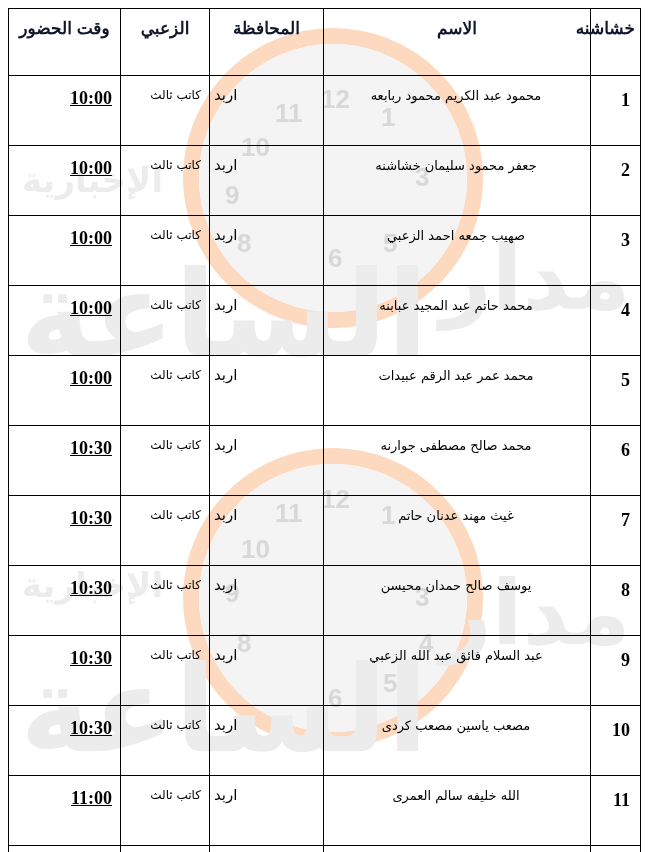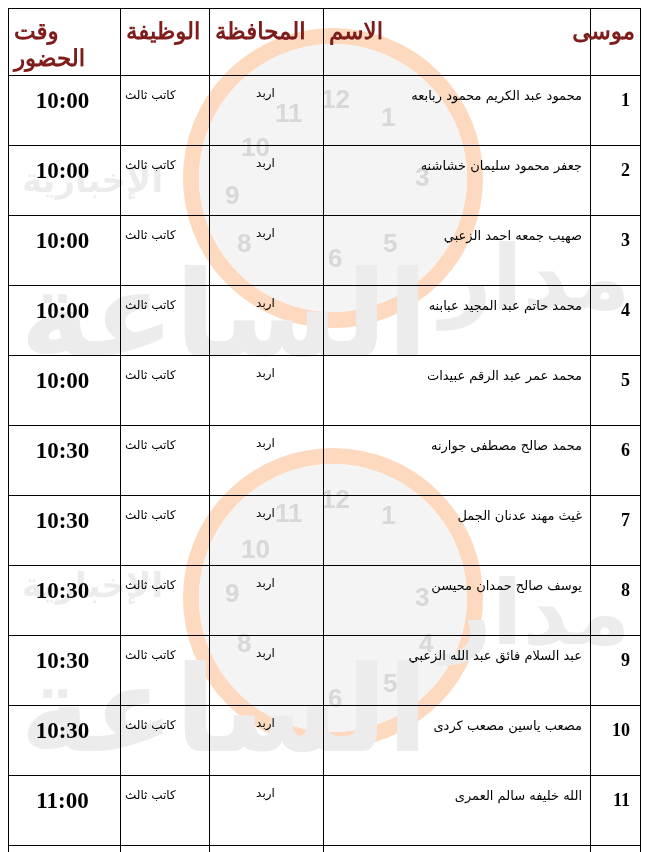--- a/index.html
+++ b/index.html
@@ -5,27 +5,27 @@
   html, body { margin: 0; padding: 0; background: #ffffff; }
   body { width: 648px; height: 852px; position: relative; overflow: hidden; font-family: "DejaVu Sans", sans-serif; }
   .wm { position: absolute; pointer-events: none; z-index: 0; }
   .wm-clock { width: 300px; height: 300px; border-radius: 50%; }
   .wm-ring { position: absolute; inset: 0; border-radius: 50%; border: 16px solid #fcd9bf; box-sizing: border-box; }
   .wm-face { position: absolute; inset: 16px; border-radius: 50%; background: #f4f4f4; }
   .wm-num { position: absolute; font-family: "Liberation Sans", sans-serif; font-weight: bold; font-size: 26px; color: #d8d8d8; }
   .wm-text { position: absolute; font-family: "DejaVu Sans", sans-serif; font-weight: bold; color: #ececec; white-space: nowrap; direction: rtl; }
   table.grid { position: absolute; left: 8px; top: 8px; width: 632px; border-collapse: collapse; z-index: 1; direction: rtl; table-layout: fixed; }
   table.grid td, table.grid th { border: 1.3px solid #000; vertical-align: top; padding: 0; }
-  table.grid th { height: 57px; font-family: "Liberation Sans", sans-serif; font-weight: bold; font-size: 23px; text-align: left; padding: 9px 5px 0 5px; color: #7f1d1d; }
+  table.grid th { height: 57px; font-family: "Liberation Sans", sans-serif; font-weight: bold; font-size: 17px; text-align: center; padding: 9px 5px 0 5px; color: #0f172a; }
   table.grid td { height: 55px; }
   .c-num { font-family: "Liberation Serif", serif; font-weight: bold; font-size: 18px; text-align: right; padding: 14px 10px 0 6px !important; }
-  .c-name { font-family: "DejaVu Sans", sans-serif; font-size: 13px; text-align: right; padding: 12px 8px 0 6px !important; }
-  .c-gov { font-family: "DejaVu Sans", sans-serif; font-size: 12px; text-align: center; padding: 10px 6px 0 4px !important; }
-  .c-job { font-family: "DejaVu Sans", sans-serif; font-size: 12px; text-align: left; padding: 12px 8px 0 4px !important; }
-  .c-time { font-family: "Liberation Serif", serif; font-weight: bold; font-size: 23px; text-align: center; padding: 12px 8px 0 4px !important; direction: ltr; }
+  .c-name { font-family: "DejaVu Sans", sans-serif; font-size: 13px; text-align: center; padding: 12px 8px 0 6px !important; }
+  .c-gov { font-family: "DejaVu Sans", sans-serif; font-size: 15px; text-align: left; padding: 10px 6px 0 4px !important; }
+  .c-job { font-family: "DejaVu Sans", sans-serif; font-size: 12px; text-align: right; padding: 12px 8px 0 4px !important; }
+  .c-time { font-family: "Liberation Serif", serif; font-weight: bold; font-size: 18px; text-align: right; padding: 12px 8px 0 4px !important; direction: ltr; text-decoration: underline; }
 </style>
 </head>
 <body>
 
 <div class="wm wm-clock" style="left:183px; top:28px;">
   <div class="wm-ring"></div>
   <div class="wm-face"></div>
   <span class="wm-num" style="left:138px; top:56px;">12</span>
   <span class="wm-num" style="left:198px; top:74px;">1</span>
   <span class="wm-num" style="left:232px; top:134px;">3</span>
@@ -62,24 +62,24 @@
 <table class="grid">
   <colgroup>
     <col style="width:50px">
     <col style="width:267px">
     <col style="width:114px">
     <col style="width:89px">
     <col style="width:112px">
   </colgroup>
   <thead>
     <tr>
-      <th>موسى</th>
+      <th>خشاشنه</th>
       <th>الاسم</th>
       <th>المحافظة</th>
-      <th>الوظيفة</th>
+      <th>الزعبي</th>
       <th>وقت الحضور</th>
     </tr>
   </thead>
   <tbody>
     <tr>
       <td class="c-num">1</td>
       <td class="c-name">محمود عبد الكريم محمود ربابعه</td>
       <td class="c-gov">اربد</td>
       <td class="c-job">كاتب ثالث</td>
       <td class="c-time">10:00</td>
@@ -114,21 +114,21 @@
     </tr>
     <tr>
       <td class="c-num">6</td>
       <td class="c-name">محمد صالح مصطفى جوارنه</td>
       <td class="c-gov">اربد</td>
       <td class="c-job">كاتب ثالث</td>
       <td class="c-time">10:30</td>
     </tr>
     <tr>
       <td class="c-num">7</td>
-      <td class="c-name">غيث مهند عدنان الجمل</td>
+      <td class="c-name">غيث مهند عدنان حاتم</td>
       <td class="c-gov">اربد</td>
       <td class="c-job">كاتب ثالث</td>
       <td class="c-time">10:30</td>
     </tr>
     <tr>
       <td class="c-num">8</td>
       <td class="c-name">يوسف صالح حمدان محيسن</td>
       <td class="c-gov">اربد</td>
       <td class="c-job">كاتب ثالث</td>
       <td class="c-time">10:30</td>

